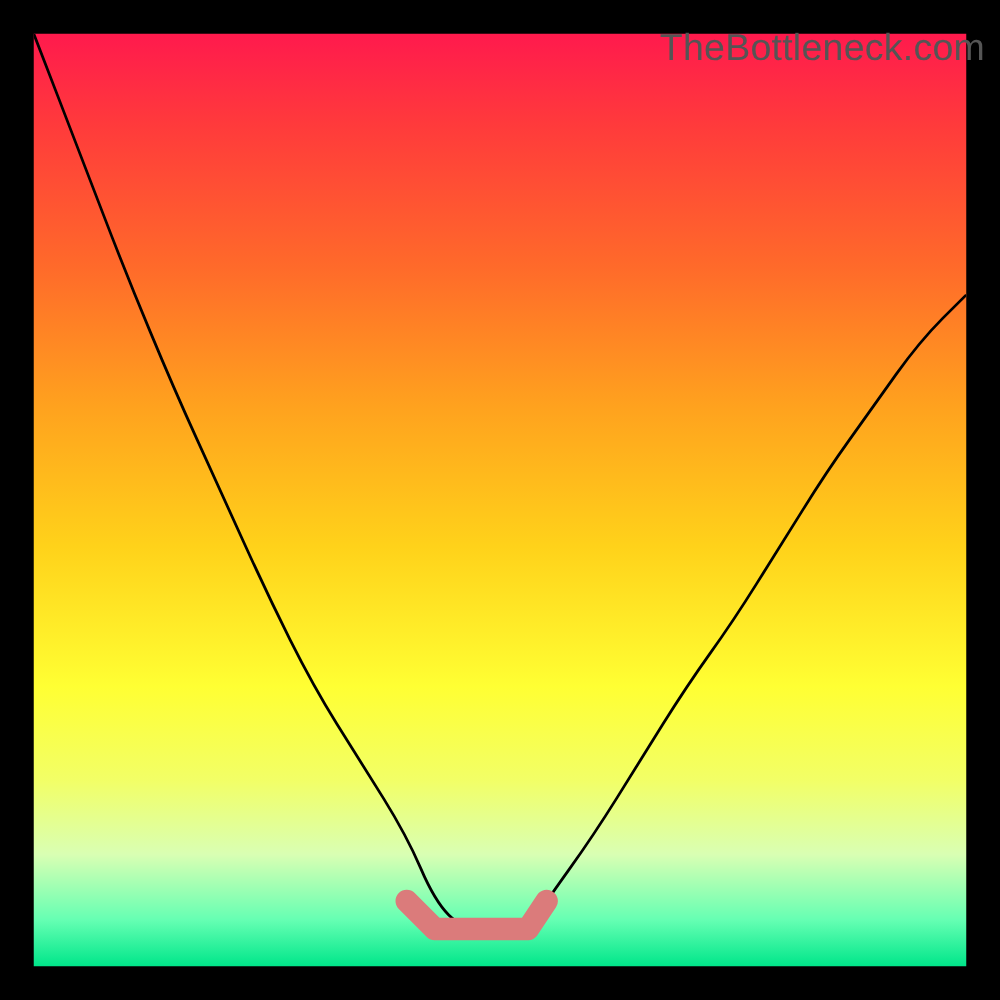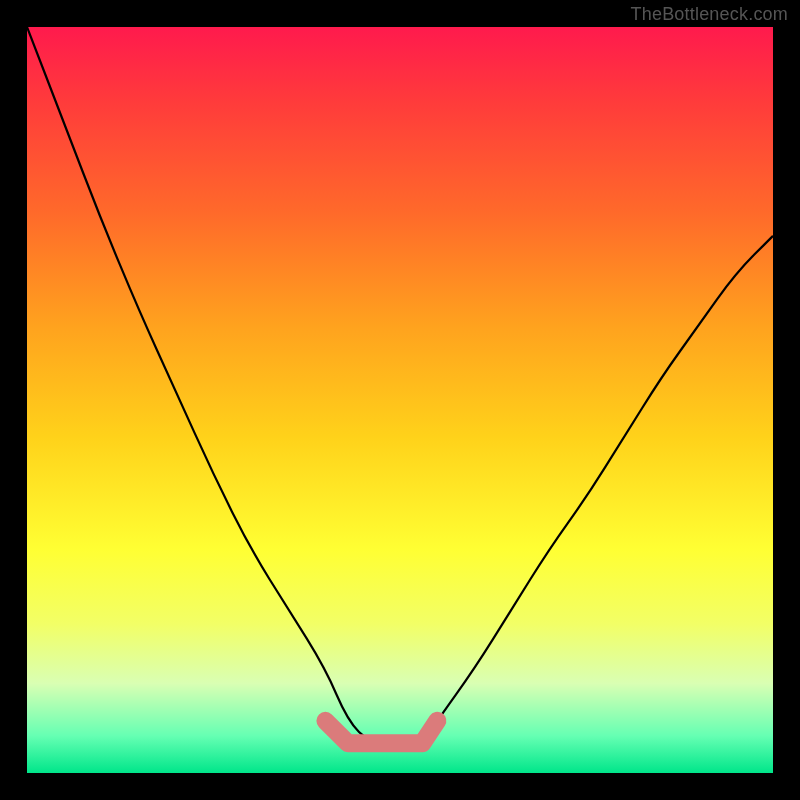--- a/index.html
+++ b/index.html
@@ -23,24 +23,24 @@
       #ffa21e 40%,
       #ffd21a 55%,
       #ffff33 70%,
       #f2ff66 80%,
       #d9ffb3 88%,
       #66ffb3 95%,
       #00e68a 100%);
   }
   .watermark {
     position: absolute;
-    top: 4px;
+    top: 22px;
     right: 12px;
     font-family: Arial, Helvetica, sans-serif;
-    font-size: 18px;
+    font-size: 30px;
     color: #555;
     font-weight: 500;
     letter-spacing: 0.2px;
   }
   svg.curve {
     position: absolute;
     left: 0; top: 0;
     width: 746px; height: 746px;
     pointer-events: none;
   }

